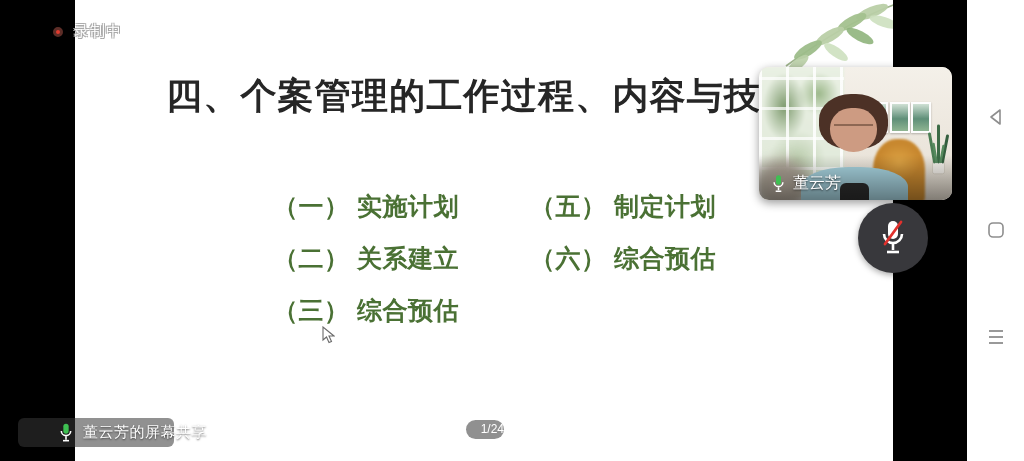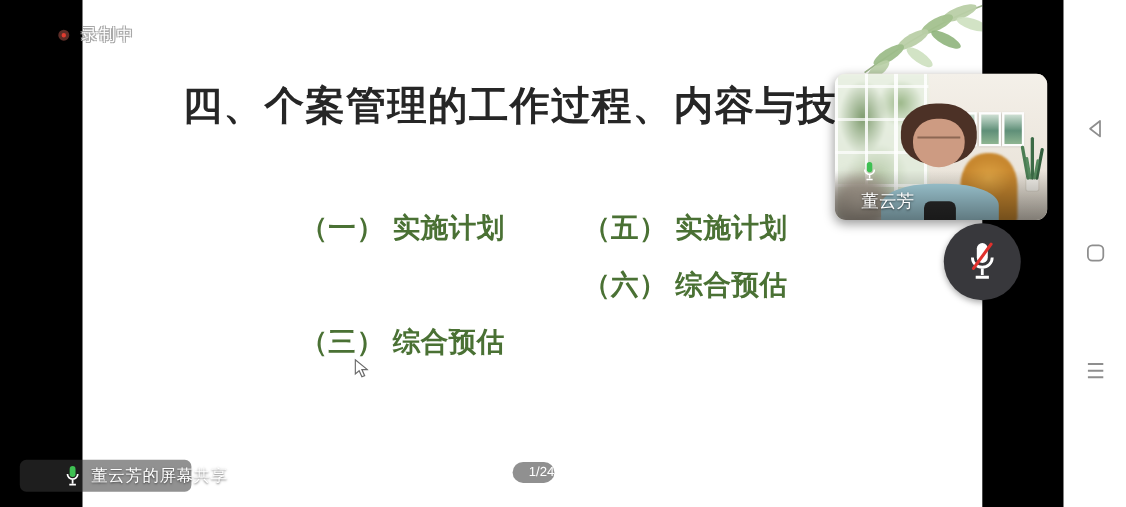--- a/index.html
+++ b/index.html
@@ -95,22 +95,22 @@
   .vt-face { position:absolute; left:37%; top:31%; width:24%; height:33%;
       background:#cd9b82; border-radius:46% 46% 50% 50%; }
   .vt-glasses { position:absolute; left:39%; top:43%; width:20%; height:6%;
       border-top:2px solid rgba(90,60,45,.55); }
   .vt-body { position:absolute; left:22%; bottom:-8%; width:55%; height:33%;
       background:#a6d2de; border-radius:45% 45% 0 0; }
   .vt-collar { position:absolute; left:42%; bottom:0; width:15%; height:13%;
       background:#2c2c2c; border-radius:6px 6px 0 0; }
   .vt-shade { position:absolute; left:0; bottom:0; width:100%; height:34%;
       background:linear-gradient(0deg, rgba(0,0,0,.42), rgba(0,0,0,0)); }
-  .vt-nameplate { position:absolute; left:24px; bottom:6px; display:flex;
-      align-items:flex-start; gap:7px;flex-direction:column; }
+  .vt-nameplate { position:absolute; left:12px; bottom:6px; display:flex;
+      align-items:flex-end; gap:7px; }
   .vt-name { color:#fff; font-size:16px; text-shadow:0 1px 2px rgba(0,0,0,.7); }
 
   
   .mute-btn { position:absolute; left:858px; top:203px; width:70px; height:70px;
       border-radius:50%; background:#38383c; z-index:21; display:flex;
       align-items:center; justify-content:center;
       box-shadow:0 2px 6px rgba(0,0,0,.35); }
 
   
   .cursor { position:absolute; left:322px; top:326px; z-index:40; }
@@ -118,22 +118,23 @@
 </head>
 <body>
 
 <div class="stage">
 
   <div class="content">
 
     <div class="slide-title">四、个案管理的工作过程、内容与技</div>
 
     <div class="list-item colL r1">（一） 实施计划</div>
+    <div class="list-item colL r2">（二） 关系建立</div>
     <div class="list-item colL r3">（三） 综合预估</div>
-    <div class="list-item colR r1">（五） 实施计划</div>
+    <div class="list-item colR r1">（五） 制定计划</div>
     <div class="list-item colR r2">（六） 综合预估</div>
 
     <div class="slide-pageno">17</div>
 
     <svg class="branch" viewBox="0 0 132 74">
       <path d="M128,4 C100,14 64,32 18,66" fill="none" stroke="#9fb58d" stroke-width="1.6"></path>
       <ellipse cx="104" cy="12" rx="17" ry="5.5" fill="#b9cfa6" opacity=".95" transform="rotate(-22 104 12)"></ellipse>
       <ellipse cx="116" cy="22" rx="15" ry="5" fill="#cde0bf" opacity=".9" transform="rotate(18 116 22)"></ellipse>
       <ellipse cx="84" cy="22" rx="16" ry="5.5" fill="#a3c18e" opacity=".95" transform="rotate(-28 84 22)"></ellipse>
       <ellipse cx="92" cy="36" rx="15" ry="5" fill="#8fb47c" opacity=".9" transform="rotate(28 92 36)"></ellipse>

